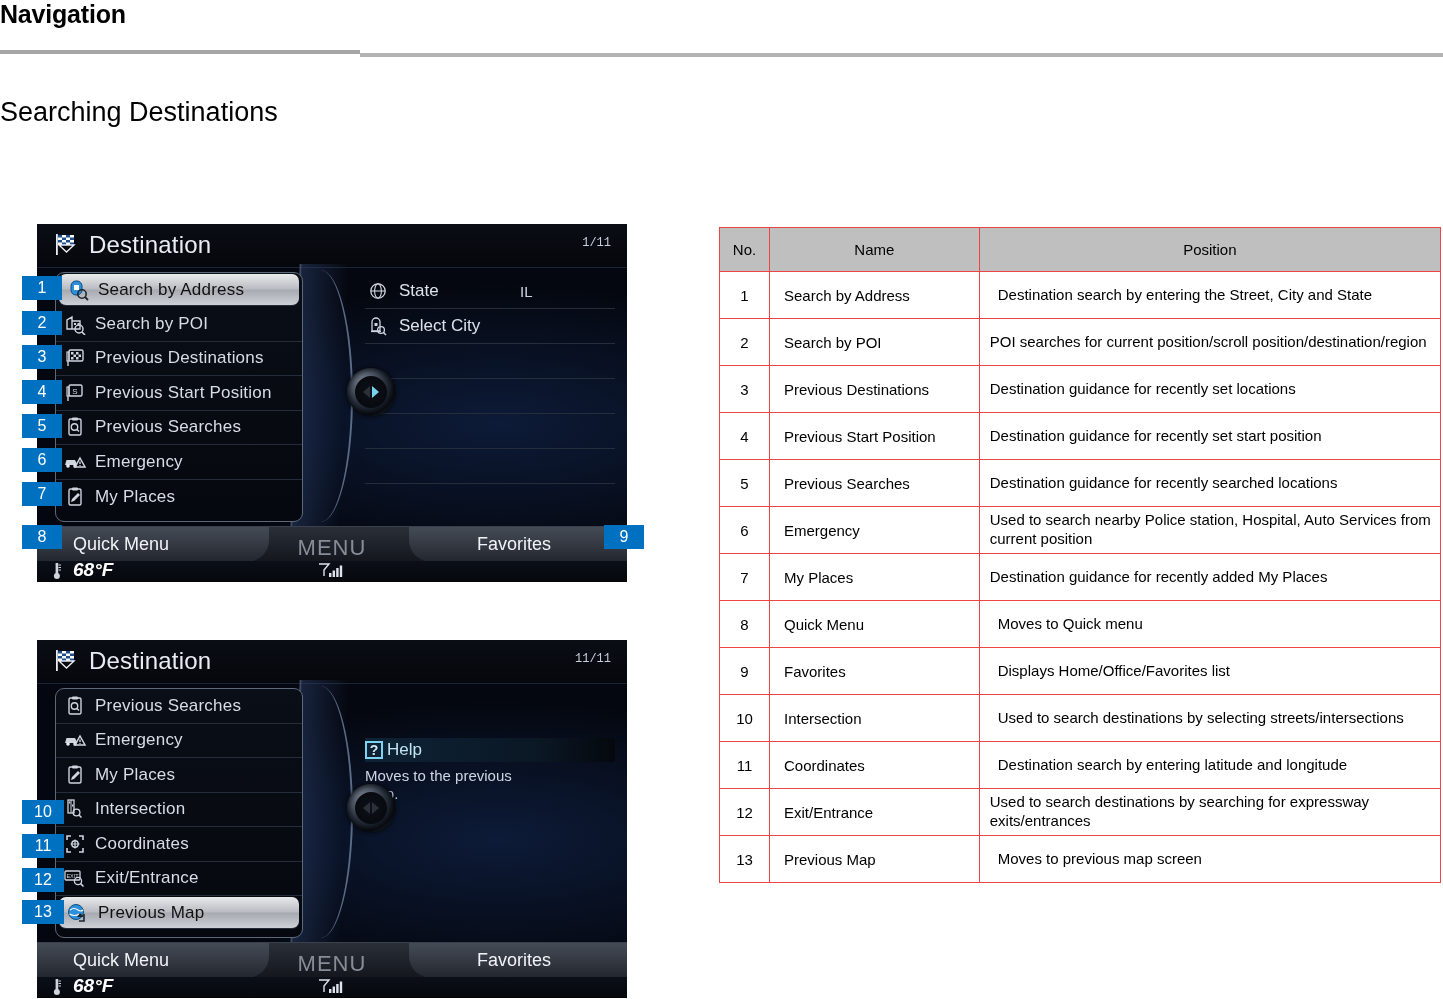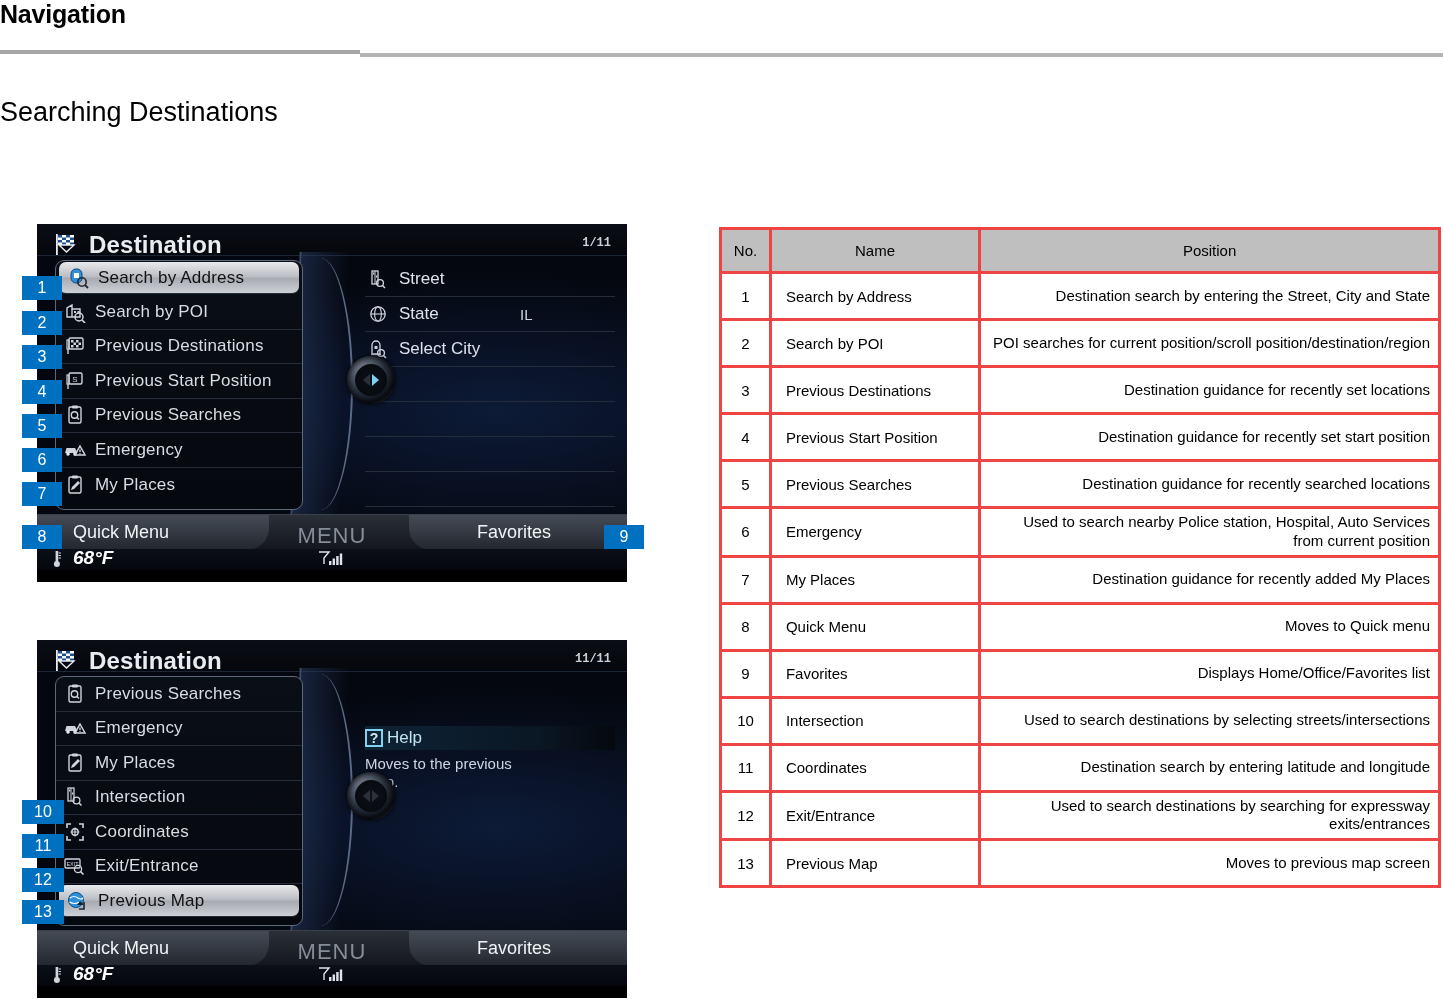--- a/index.html
+++ b/index.html
@@ -37,24 +37,23 @@
   .nav-screen {
     position: absolute;
     width: 590px; height: 358px;
     background: #000;
     overflow: hidden;
   }
   #screen-one { left: 37px; top: 224px; }
   #screen-two { left: 37px; top: 640px; }
 
   .nav-titlebar {
-    position: relative; height: 32px;
+    position: relative; height: 44px;
     background: linear-gradient(180deg,#0a0d14 0%, #05070c 100%);
     border-bottom: 1px solid #1b2535;
-    font-weight: bold;
   }
   .nav-titlebar .flag-icon {
     position: absolute; left: 16px; top: 9px; width: 26px; height: 24px;
   }
   .nav-titlebar .nav-title {
     position: absolute; left: 52px; top: 7px;
     font-size: 24px; color: #e9edf3; letter-spacing: 0.2px;
   }
   .nav-titlebar .page-count {
     position: absolute; right: 16px; top: 12px;
@@ -226,36 +225,36 @@
 
   
   .ref-table {
     position: absolute; left: 719px; top: 227px;
     width: 722px;
     border-collapse: collapse;
     font-size: 15px;
     color: #000;
   }
   .ref-table th, .ref-table td {
-    border: 3px solid #ef4444;
+    border: 1px solid #ef4444;
     padding: 4px 8px;
     vertical-align: middle;
   }
   .ref-table thead th {
     background: #bfbfbf;
     font-weight: normal;
     text-align: center;
     height: 44px;
   }
   .ref-table col.c-no { width: 50px; }
   .ref-table col.c-name { width: 210px; }
   .ref-table col.c-det { width: 462px; }
   .ref-table td.no { text-align: center; }
   .ref-table td.name { text-align: left; padding-left: 14px; }
-  .ref-table td.det { text-align: right; padding-left: 10px; line-height: 1.25; }
+  .ref-table td.det { text-align: left; padding-left: 10px; line-height: 1.25; }
   .ref-table td.det.indent { padding-left: 18px; }
   .ref-table tbody tr { height: 47px; }
 </style>
 </head>
 <body>
 
 <div class="page-header">
   <div class="title">Navigation</div>
   <div class="rule-a"></div>
   <div class="rule-b"></div>
@@ -381,33 +380,20 @@
             <rect x="8" y="1.5" width="6" height="3" rx="1" fill="#cfd5df"></rect>
             <path d="M14 7 L8 13 L7 16 L10 15 L16 9 Z" fill="#cfd5df"></path>
           </svg>
         </span>
         <span class="it-label">My Places</span>
       </div>
 
     </div>
 
     <div class="nav-right">
-      <div class="right-row">
-        <span class="rr-icon">
-          <svg width="20" height="20" viewBox="0 0 20 20">
-            <rect x="4" y="2" width="6" height="13" fill="none" stroke="#cfd5df" stroke-width="1.3"></rect>
-            <line x1="7" y1="2" x2="7" y2="15" stroke="#cfd5df" stroke-width="1"></line>
-            <rect x="5" y="3.5" width="1.2" height="2" fill="#cfd5df"></rect>
-            <rect x="8" y="6.5" width="1.2" height="2" fill="#cfd5df"></rect>
-            <circle cx="12" cy="14" r="3.4" fill="none" stroke="#cfd5df" stroke-width="1.3"></circle>
-            <line x1="14.5" y1="16.5" x2="17" y2="19" stroke="#cfd5df" stroke-width="1.5"></line>
-          </svg>
-        </span>
-        <span class="rr-label">Street</span>
-      </div>
       <div class="right-row">
         <span class="rr-icon">
           <svg width="20" height="20" viewBox="0 0 20 20">
             <circle cx="10" cy="10" r="7.2" fill="none" stroke="#cfd5df" stroke-width="1.3"></circle>
             <ellipse cx="10" cy="10" rx="3.4" ry="7.2" fill="none" stroke="#cfd5df" stroke-width="1.1"></ellipse>
             <line x1="2.8" y1="10" x2="17.2" y2="10" stroke="#cfd5df" stroke-width="1.1"></line>
           </svg>
         </span>
         <span class="rr-label">State</span>
         <span class="rr-value">IL</span>

